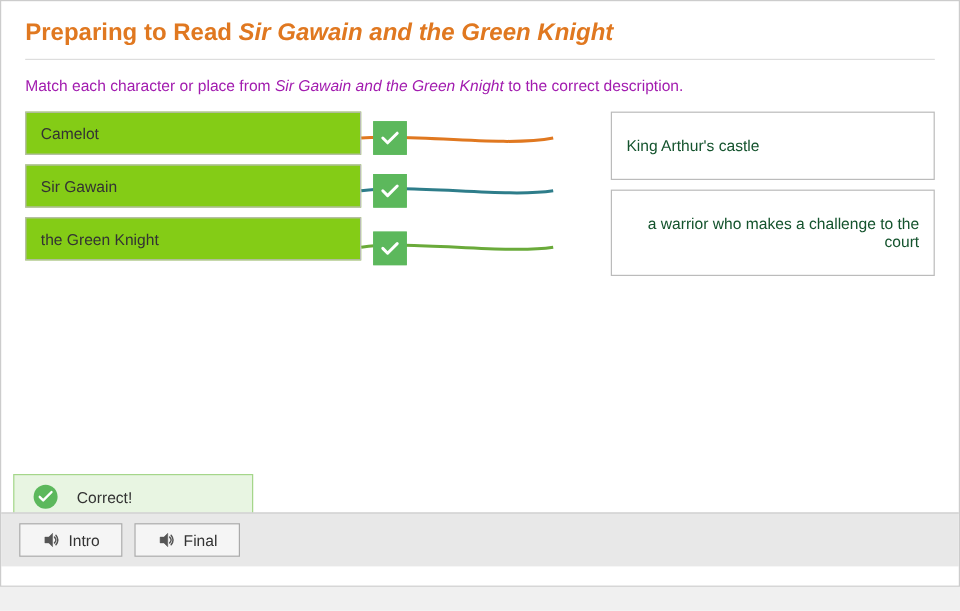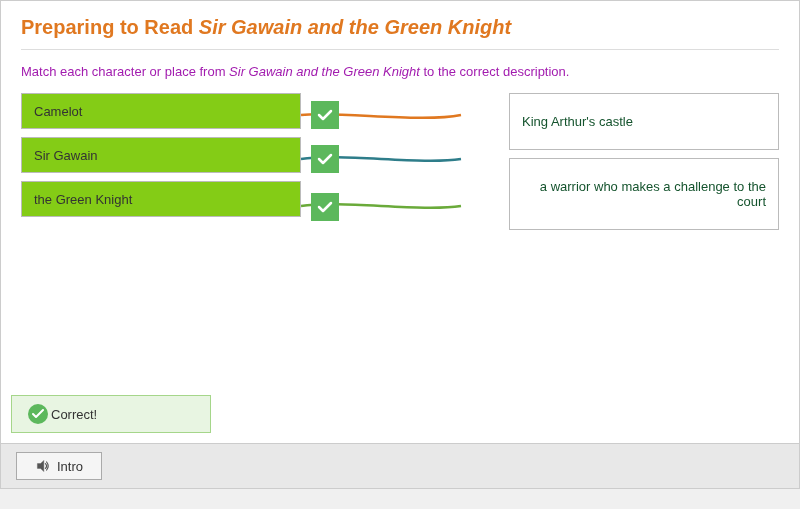--- a/index.html
+++ b/index.html
@@ -108,38 +108,38 @@
     }
     .correct-banner {
       position: absolute;
       bottom: 55px;
       left: 10px;
       background: #e8f5e2;
       border: 1px solid #a5d68a;
       padding: 8px 16px;
       display: flex;
       align-items: center;
-      gap: 3px;
+      gap: 16px;
       font-size: 13px;
       color: #333;
       width: 200px;
     }
     .correct-icon {
       width: 20px;
       height: 20px;
       background: #5cb85c;
       border-radius: 50%;
       display: flex;
       align-items: center;
       justify-content: center;
       flex-shrink: 0;
     }
     .footer {
       position: absolute;
-      bottom: 0;
+      bottom: 16px;
       left: 0;
       right: 0;
       background: #e8e8e8;
       border-top: 1px solid #ccc;
       padding: 8px 15px;
       display: flex;
       gap: 10px;
       align-items: flex-start;
     }
     .footer-btn {
@@ -234,14 +234,22 @@
 
   <div class="footer">
     <button class="footer-btn">
       <svg class="speaker-icon" viewBox="0 0 20 20" fill="none">
         <polygon points="3,7 7,7 11,3 11,17 7,13 3,13" fill="#555" stroke="#555" stroke-width="0.5"></polygon>
         <path d="M13,7 Q16,10 13,13" stroke="#555" stroke-width="1.5" fill="none" stroke-linecap="round"></path>
         <path d="M14.5,5 Q18.5,10 14.5,15" stroke="#555" stroke-width="1.5" fill="none" stroke-linecap="round"></path>
       </svg>
       <span>Intro</span>
     </button>
+    <button class="footer-btn">
+      <svg class="speaker-icon" viewBox="0 0 20 20" fill="none">
+        <polygon points="3,7 7,7 11,3 11,17 7,13 3,13" fill="#555" stroke="#555" stroke-width="0.5"></polygon>
+        <path d="M13,7 Q16,10 13,13" stroke="#555" stroke-width="1.5" fill="none" stroke-linecap="round"></path>
+        <path d="M14.5,5 Q18.5,10 14.5,15" stroke="#555" stroke-width="1.5" fill="none" stroke-linecap="round"></path>
+      </svg>
+      <span>Final</span>
+    </button>
   </div>
 </div>
 
 </body></html>

